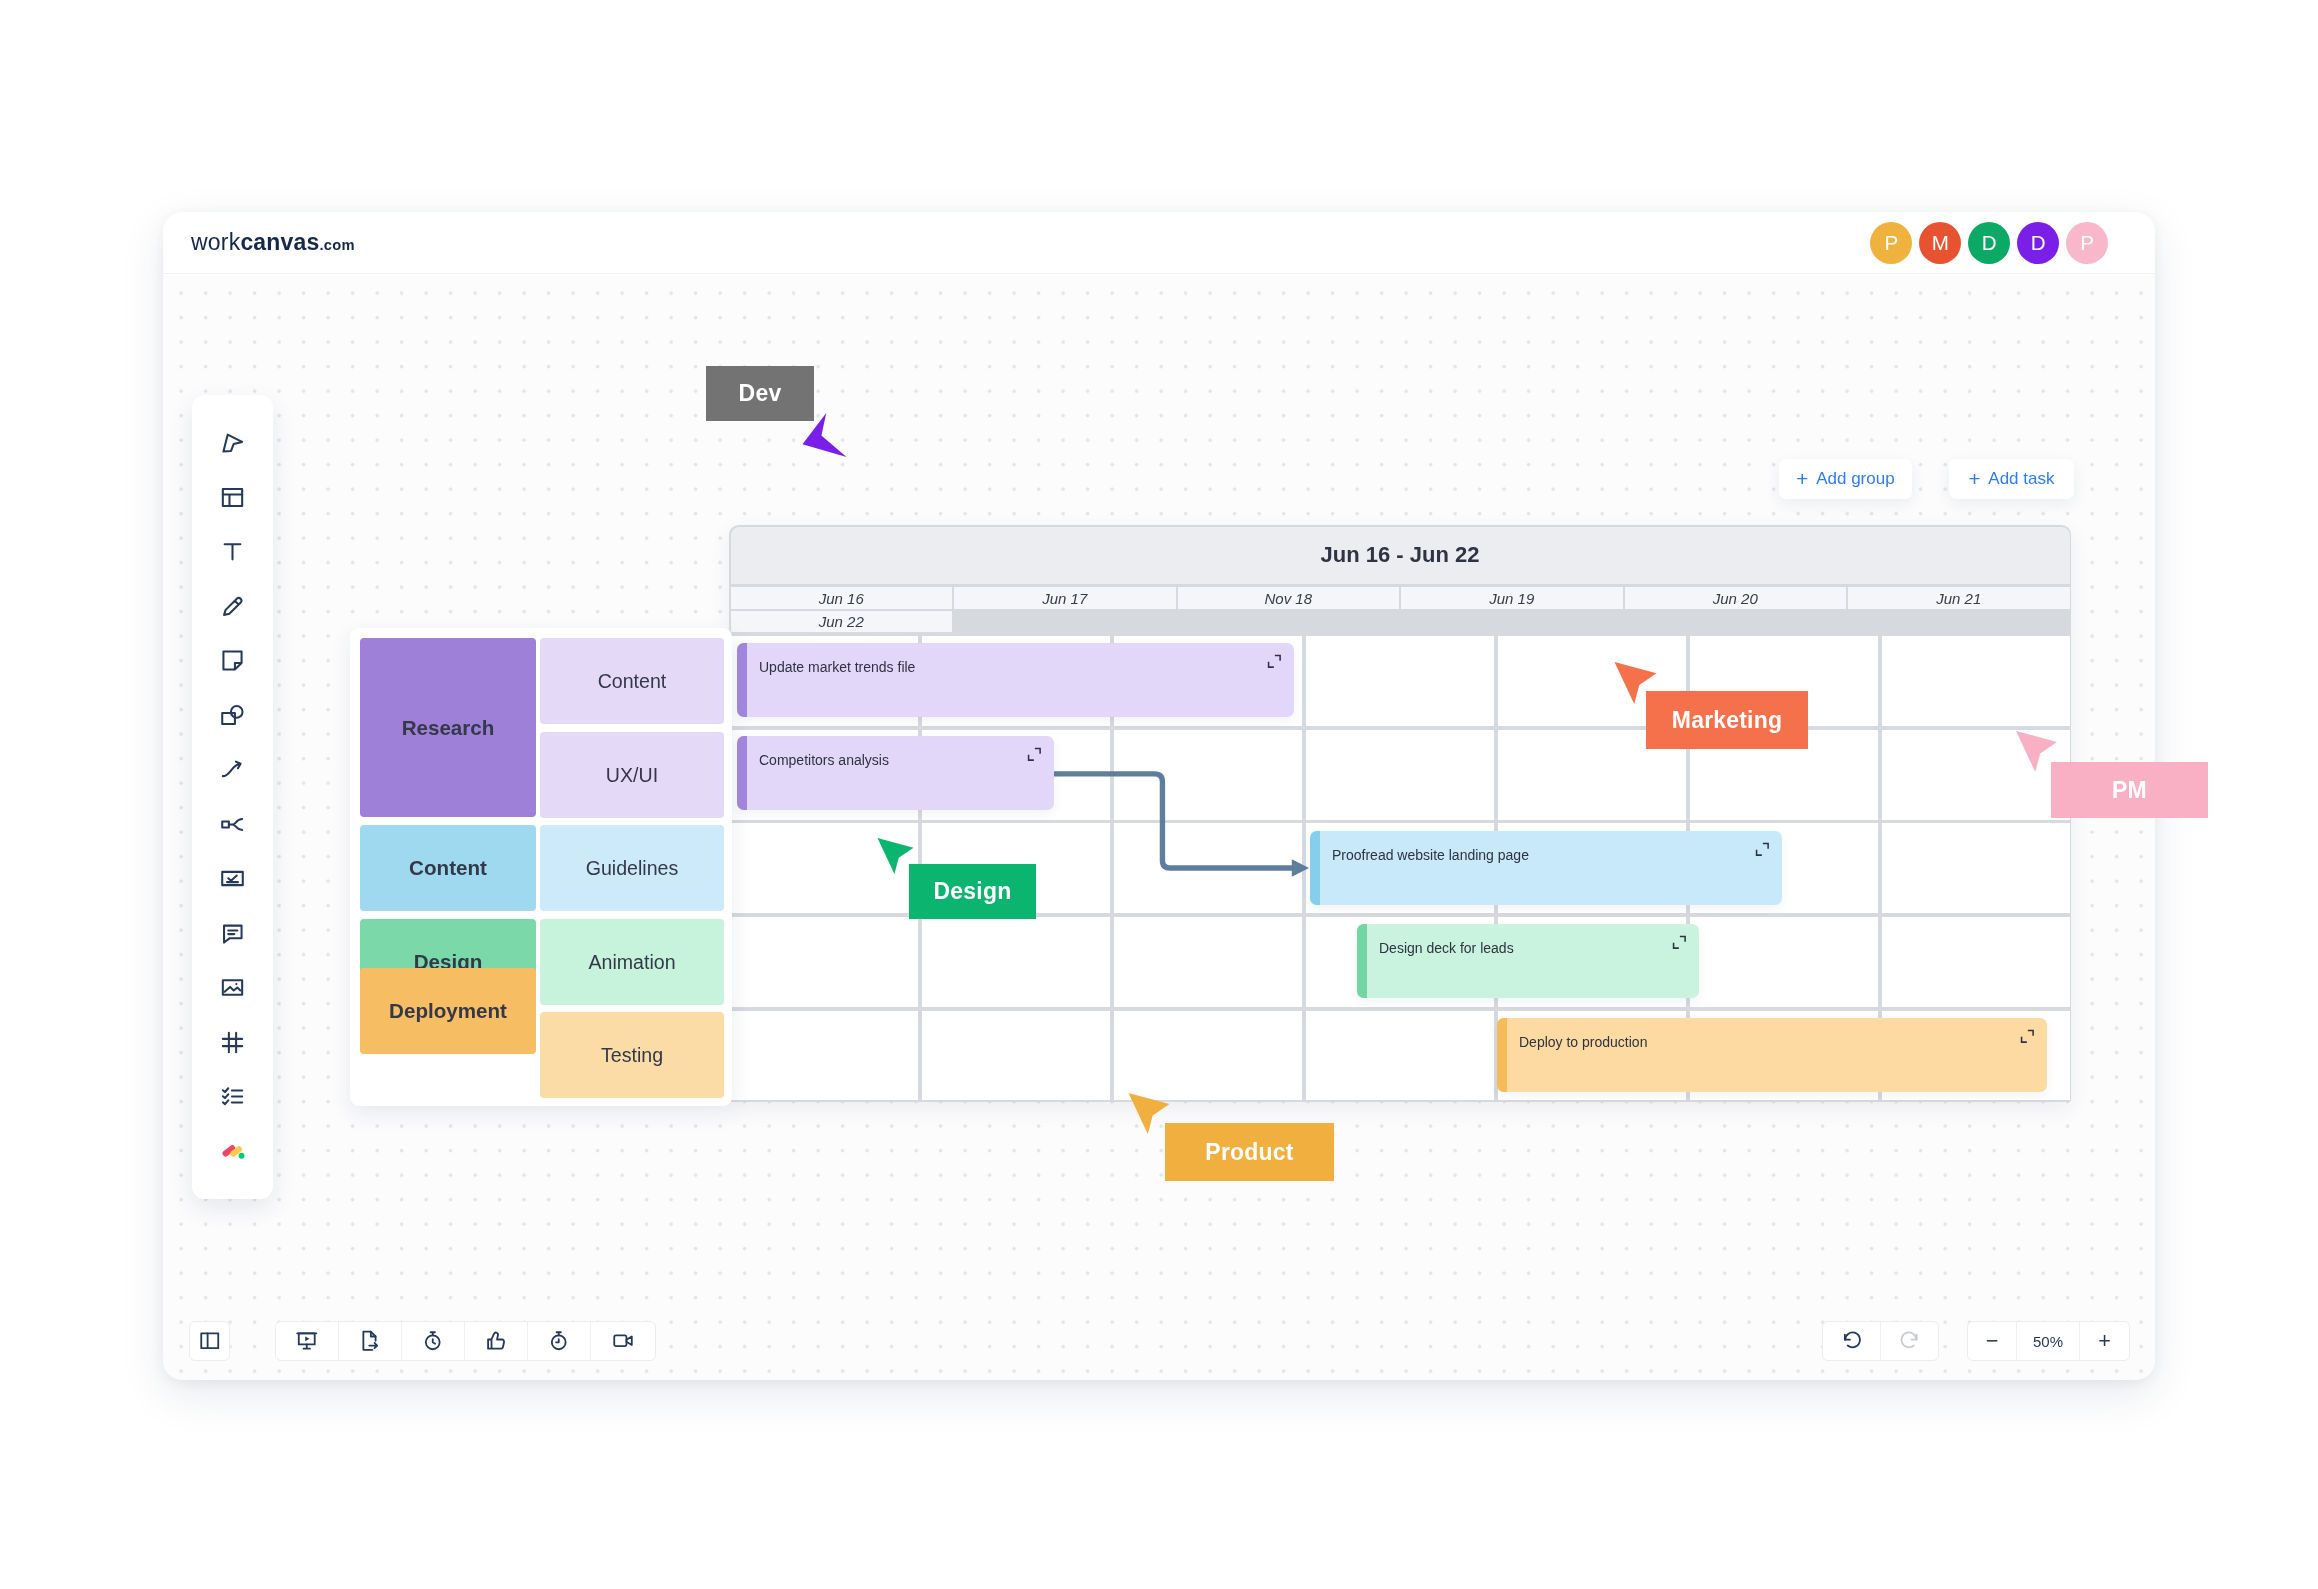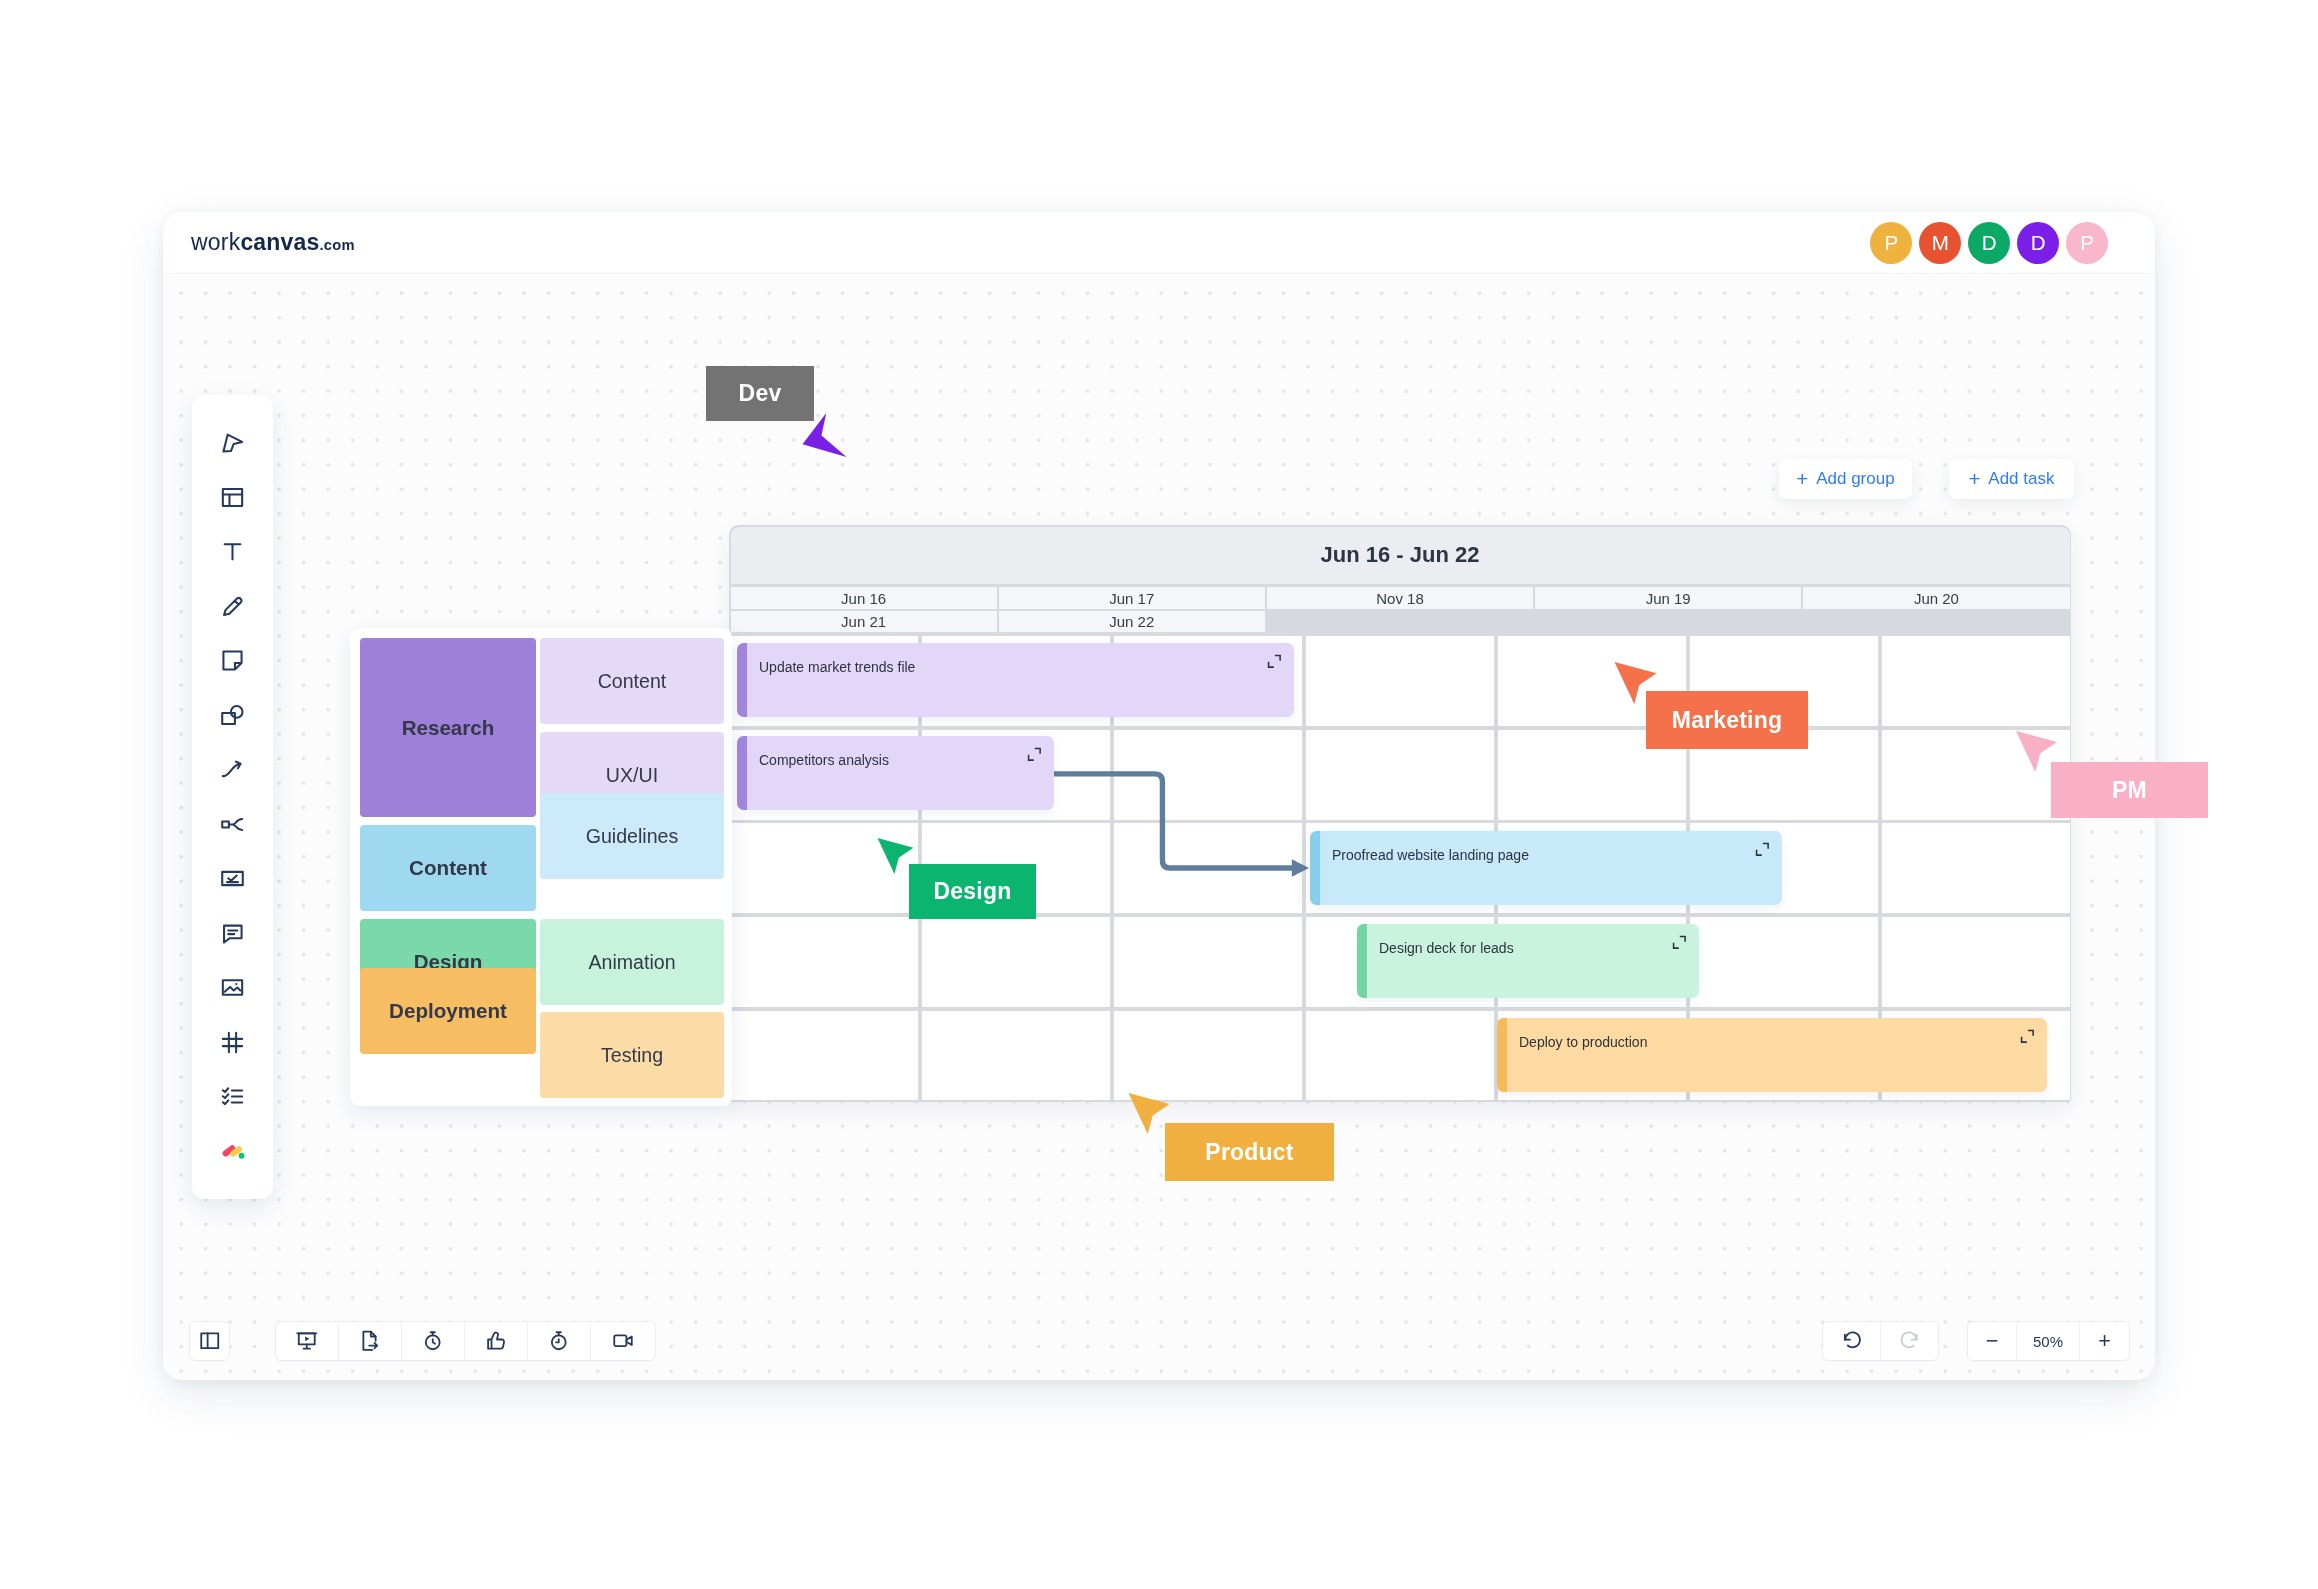--- a/index.html
+++ b/index.html
@@ -32,21 +32,21 @@
   .add-btn{position:absolute;height:40px;background:#fff;border-radius:6.9px;display:flex;align-items:center;
            justify-content:center;gap:7.8px;color:#2e7bf6;font-size:17px;font-weight:500;
            box-shadow:0 4.9px 14.7px rgba(25,45,85,.08);cursor:pointer;}
   .add-btn .plus{font-size:20.6px;font-weight:400;line-height:1;}
 
   
   .gantt{position:absolute;left:729px;top:525px;width:1342px;height:577px;background:#d6d9de;border-radius:9.8px 9.8px 2.9px 2.9px;
          padding:1.5px;box-shadow:0 7.8px 21.6px rgba(25,45,85,.07);}
   .g-title{height:57px;background:#ebedf1;border-radius:8.3px 8.3px 0 0;display:flex;align-items:center;justify-content:center;
            font-size:22px;font-weight:600;color:#2f3342;margin-bottom:3.9px;}
-  .g-dates{height:45px;display:grid;grid-template-columns:repeat(5,1fr);gap:2px;margin-bottom:3.9px;}
+  .g-dates{height:45px;display:grid;grid-template-columns:repeat(6,1fr);gap:2px;margin-bottom:3.9px;font-style:italic;}
   .g-date{background:#f5f6f9;display:flex;align-items:center;justify-content:center;font-size:15px;color:#383c49;}
   .g-body{height:464px;display:grid;grid-template-columns:repeat(7,1fr);grid-template-rows:repeat(5,1fr);gap:3.9px;}
   .g-cell{background:#ffffff;}
 
   
   .groups-panel{position:absolute;left:350px;top:628px;width:382px;height:478px;background:#ffffff;border-radius:8.8px;
                 box-shadow:0 7.8px 21.6px rgba(25,45,85,.09);}
   .grp{position:absolute;border-radius:3.9px;display:flex;align-items:center;justify-content:center;
        font-size:20.6px;font-weight:600;color:#343949;cursor:pointer;}
   .sub{font-weight:500;font-size:19.6px;}
@@ -231,21 +231,21 @@
         <div class="g-cell"></div>
         <div class="g-cell"></div>
     </div>
   </div>
 
   <div class="groups-panel"></div>
   <div class="grp" style="left:360px;top:638px;width:176px;height:179px;background:#9E80D8;">Research</div>
   <div class="grp sub" style="left:540px;top:638px;width:184px;height:86px;background:#E4DAF8;">Content</div>
   <div class="grp sub" style="left:540px;top:732px;width:184px;height:86px;background:#E4DAF8;">UX/UI</div>
   <div class="grp" style="left:360px;top:825px;width:176px;height:86px;background:#9FD9F0;">Content</div>
-  <div class="grp sub" style="left:540px;top:793px;width:184px;height:86px;background:#CDEAFB;">Guidelines</div>
+  <div class="grp sub" style="left:540px;top:825px;width:184px;height:86px;background:#CDEAFB;">Guidelines</div>
   <div class="grp" style="left:360px;top:919px;width:176px;height:86px;background:#7BD9A9;">Design</div>
   <div class="grp sub" style="left:540px;top:919px;width:184px;height:86px;background:#C7F3DD;">Animation</div>
   <div class="grp" style="left:360px;top:968px;width:176px;height:86px;background:#F7BD62;">Deployment</div>
   <div class="grp sub" style="left:540px;top:1012px;width:184px;height:86px;background:#FBDCA7;">Testing</div>
 
   <svg style="position:absolute;left:0;top:0;width:2319px;height:1590px;pointer-events:none;" viewBox="0 0 4732 3244" width="2319" height="1590">
     <path d="M2152 1579 H2356 Q2372 1579 2372 1595 V1755 Q2372 1771 2388 1771 H2636" stroke="#5F7D9C" stroke-width="11" fill="none" stroke-linecap="round"></path>
     <polygon points="2636,1753 2671,1771 2636,1789" fill="#5F7D9C"></polygon>
   </svg>
 

